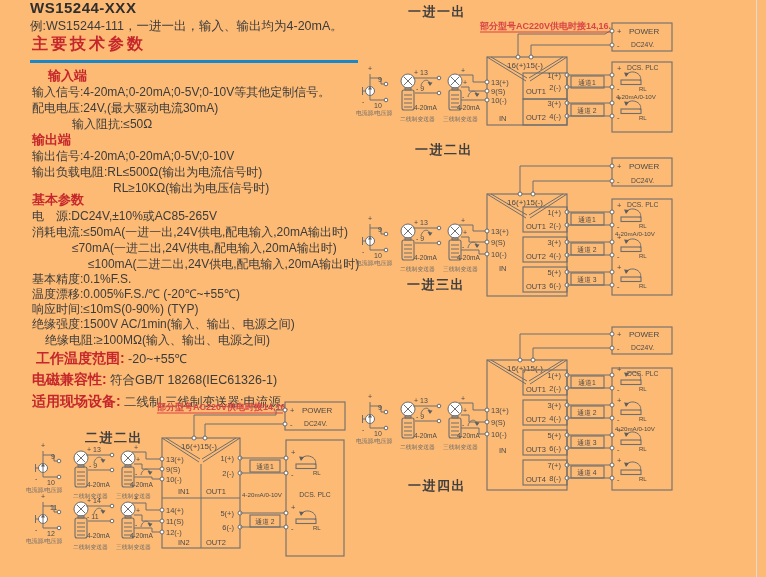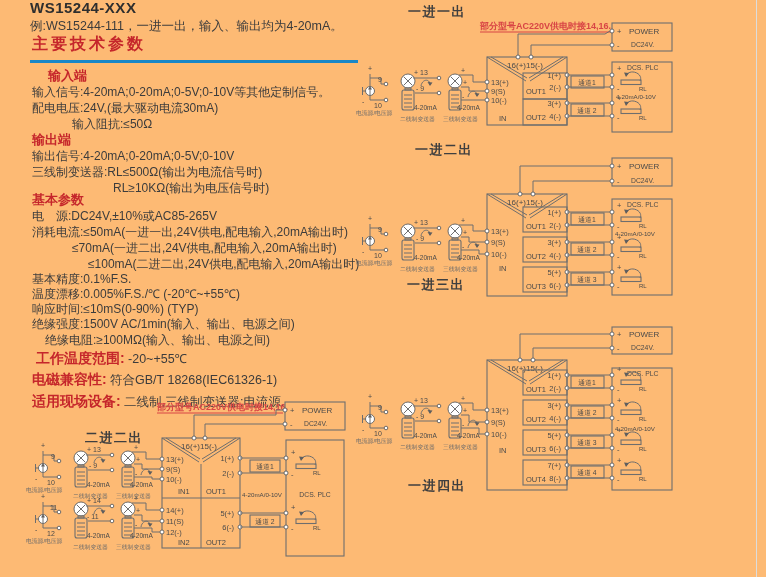--- a/index.html
+++ b/index.html
@@ -35,21 +35,21 @@
   <div class="ln sec" style="left:32px;top:37px;">主要技术参数</div>
   <div class="blue-rule" style="left:30px;top:60px;width:328px;"></div>
 
   <div class="ln rh" style="left:32px;top:69px;padding-left:16px;">输入端</div>
   <div class="ln" style="left:32px;top:85px;">输入信号:4-20mA;0-20mA;0-5V;0-10V等其他定制信号。</div>
   <div class="ln" style="left:32px;top:101px;">配电电压:24V,(最大驱动电流30mA)</div>
   <div class="ln" style="left:32px;top:117px;margin-left:40px;">输入阻抗:≤50Ω</div>
 
   <div class="ln rh" style="left:32px;top:133px;">输出端</div>
   <div class="ln" style="left:32px;top:149px;">输出信号:4-20mA;0-20mA;0-5V;0-10V</div>
-  <div class="ln" style="left:32px;top:165px;">三线制变送器:RL≤500Ω(输出为电流信号时)</div>
+  <div class="ln" style="left:32px;top:165px;">输出负载电阻:RL≤500Ω(输出为电流信号时)</div>
   <div class="ln" style="left:113px;top:181px;">RL≥10KΩ(输出为电压信号时)</div>
 
   <div class="ln rh" style="left:32px;top:193px;">基本参数</div>
   <div class="ln" style="left:32px;top:209px;">电　源:DC24V,±10%或AC85-265V</div>
   <div class="ln" style="left:32px;top:225px;">消耗电流:≤50mA(一进一出,24V供电,配电输入,20mA输出时)</div>
   <div class="ln" style="left:72px;top:241px;">≤70mA(一进二出,24V供电,配电输入,20mA输出时)</div>
   <div class="ln" style="left:88px;top:257px;">≤100mA(二进二出,24V供电,配电输入,20mA输出时)</div>
   <div class="ln" style="left:32px;top:272px;">基本精度:0.1%F.S.</div>
   <div class="ln" style="left:32px;top:287px;">温度漂移:0.005%F.S./℃  (-20℃~+55℃)</div>
   <div class="ln" style="left:32px;top:302px;">响应时间:≤10mS(0-90%) (TYP)</div>

